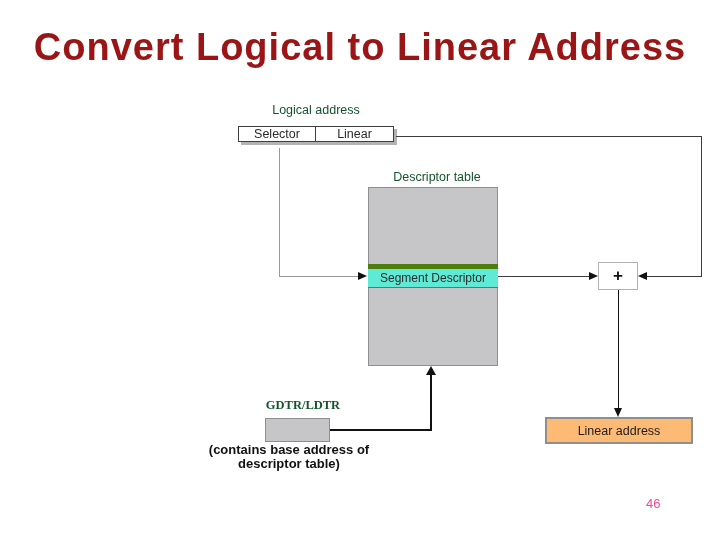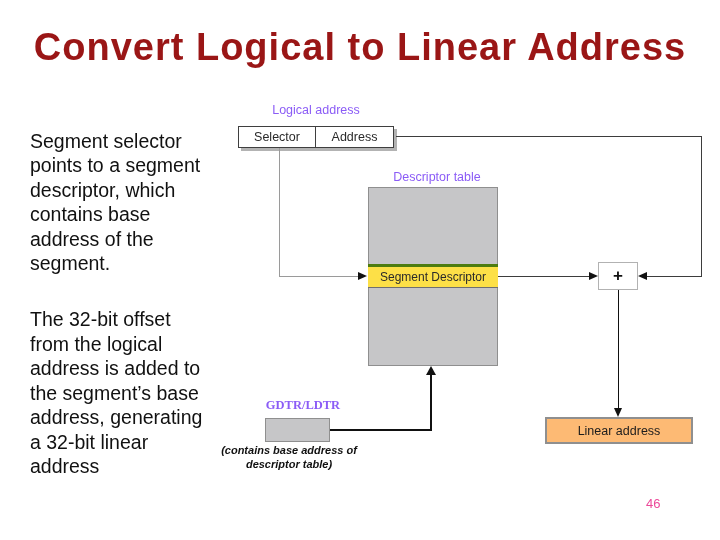--- a/index.html
+++ b/index.html
@@ -19,46 +19,46 @@
     color: #9A1616;
   }
 
   .body-text {
     position: absolute; left: 30px; top: 104px; width: 210px;
     font-size: 19.5px; line-height: 24.5px; color: #111;
     white-space: pre-line;
   }
   .body-text .para2 { margin-top: 7px; }
 
-  .dlabel { position: absolute; font-size: 12.5px; color: #8b5cf6; text-align: center; }
+  .dlabel { position: absolute; font-size: 12.5px; color: #14532d; text-align: center; }
   .dlabel-bold { font-weight: bold; }
 
   
   .seloff {
-    position: absolute; left: 238px; top: 126px; width: 156px; height: 22px;
+    position: absolute; left: 238px; top: 126px; width: 156px; height: 16px;
     display: flex;
     background: #fff;
     border: 1px solid #3f3f3f;
     box-shadow: 3px 3px 0 #b3b3b3;
   }
   .seloff .cell {
     width: 78px; display: flex; align-items: center; justify-content: center;
     font-size: 12.5px; color: #2a2a2a;
   }
   .seloff .cell:first-child { border-right: 1px solid #3f3f3f; }
 
   
   .desc-table {
     position: absolute; left: 368px; top: 187px; width: 130px; height: 179px;
     background: #c6c6c8; border: 1px solid #8f8f8f;
   }
   .sd-band {
     position: absolute; left: 368px; top: 264px; width: 130px; height: 24px;
-    background: #fde047;
-    border-top: 3px solid #4d7c0f; border-bottom: 1px solid #6f6f6f;
+    background: #5eead4;
+    border-top: 5px solid #4d7c0f; border-bottom: 1px solid #6f6f6f;
     display: flex; align-items: center; justify-content: center;
     font-size: 12px; color: #2a2a2a;
   }
 
   
   .plus-box {
     position: absolute; left: 598px; top: 262px; width: 40px; height: 28px;
     background: #fff; border: 1px solid #b2b2b2;
     display: flex; align-items: center; justify-content: center;
     font-size: 17px; font-weight: bold; color: #111;
@@ -72,22 +72,22 @@
     font-size: 12.5px; color: #1c1c1c;
   }
 
   
   .gdtr-box {
     position: absolute; left: 265px; top: 418px; width: 65px; height: 24px;
     background: #c6c6c8; border: 1px solid #8f8f8f;
   }
   .gdtr-caption {
     position: absolute; left: 208px; top: 443px; width: 162px;
-    font-size: 11px; font-weight: bold; line-height: 14px;
-    color: #111; text-align: center; white-space: pre-line; font-style: italic;
+    font-size: 13px; font-weight: bold; line-height: 14px;
+    color: #111; text-align: center; white-space: pre-line;
   }
 
   
   .line { position: absolute; background: #3d3d3d; }
   .line-gray { background: #9a9a9a; }
   .line-thick { background: #111; }
 
   
   .arr { position: absolute; width: 0; height: 0; }
   .arr-right { border-top: 4.5px solid transparent; border-bottom: 4.5px solid transparent; border-left: 9px solid #111; }
@@ -100,44 +100,29 @@
     font-size: 13px; color: #ec4899;
   }
 </style>
 </head>
 <body>
 
 <div id="slide">
 
   <div class="title">Convert Logical to Linear Address</div>
 
-  <div class="body-text">
-    <div class="para1">Segment selector
-points to a segment
-descriptor, which
-contains base
-address of the
-segment.</div>
-    <div class="para2">The 32-bit offset
-from the logical
-address is added to
-the segment’s base
-address, generating
-a 32-bit linear
-address</div>
-  </div>
 
   <div class="dlabel" style="left:238px; top:103px; width:156px;">Logical address</div>
 
   <div class="seloff">
     <div class="cell">
       <span>Selector</span>
     </div>
     <div class="cell">
-      <span>Address</span>
+      <span>Linear</span>
     </div>
   </div>
 
   <div class="line" style="left:396px; top:136px; width:306px; height:1px;"></div>
   <div class="line" style="left:701px; top:136px; width:1px; height:141px;"></div>
   <div class="line" style="left:647px; top:276px; width:55px; height:1px;"></div>
   <div class="arr arr-left" style="left:638px; top:272px;"></div>
 
   <div class="line line-gray" style="left:279px; top:148px; width:1px; height:129px;"></div>
   <div class="line line-gray" style="left:279px; top:276px; width:80px; height:1px;"></div>

